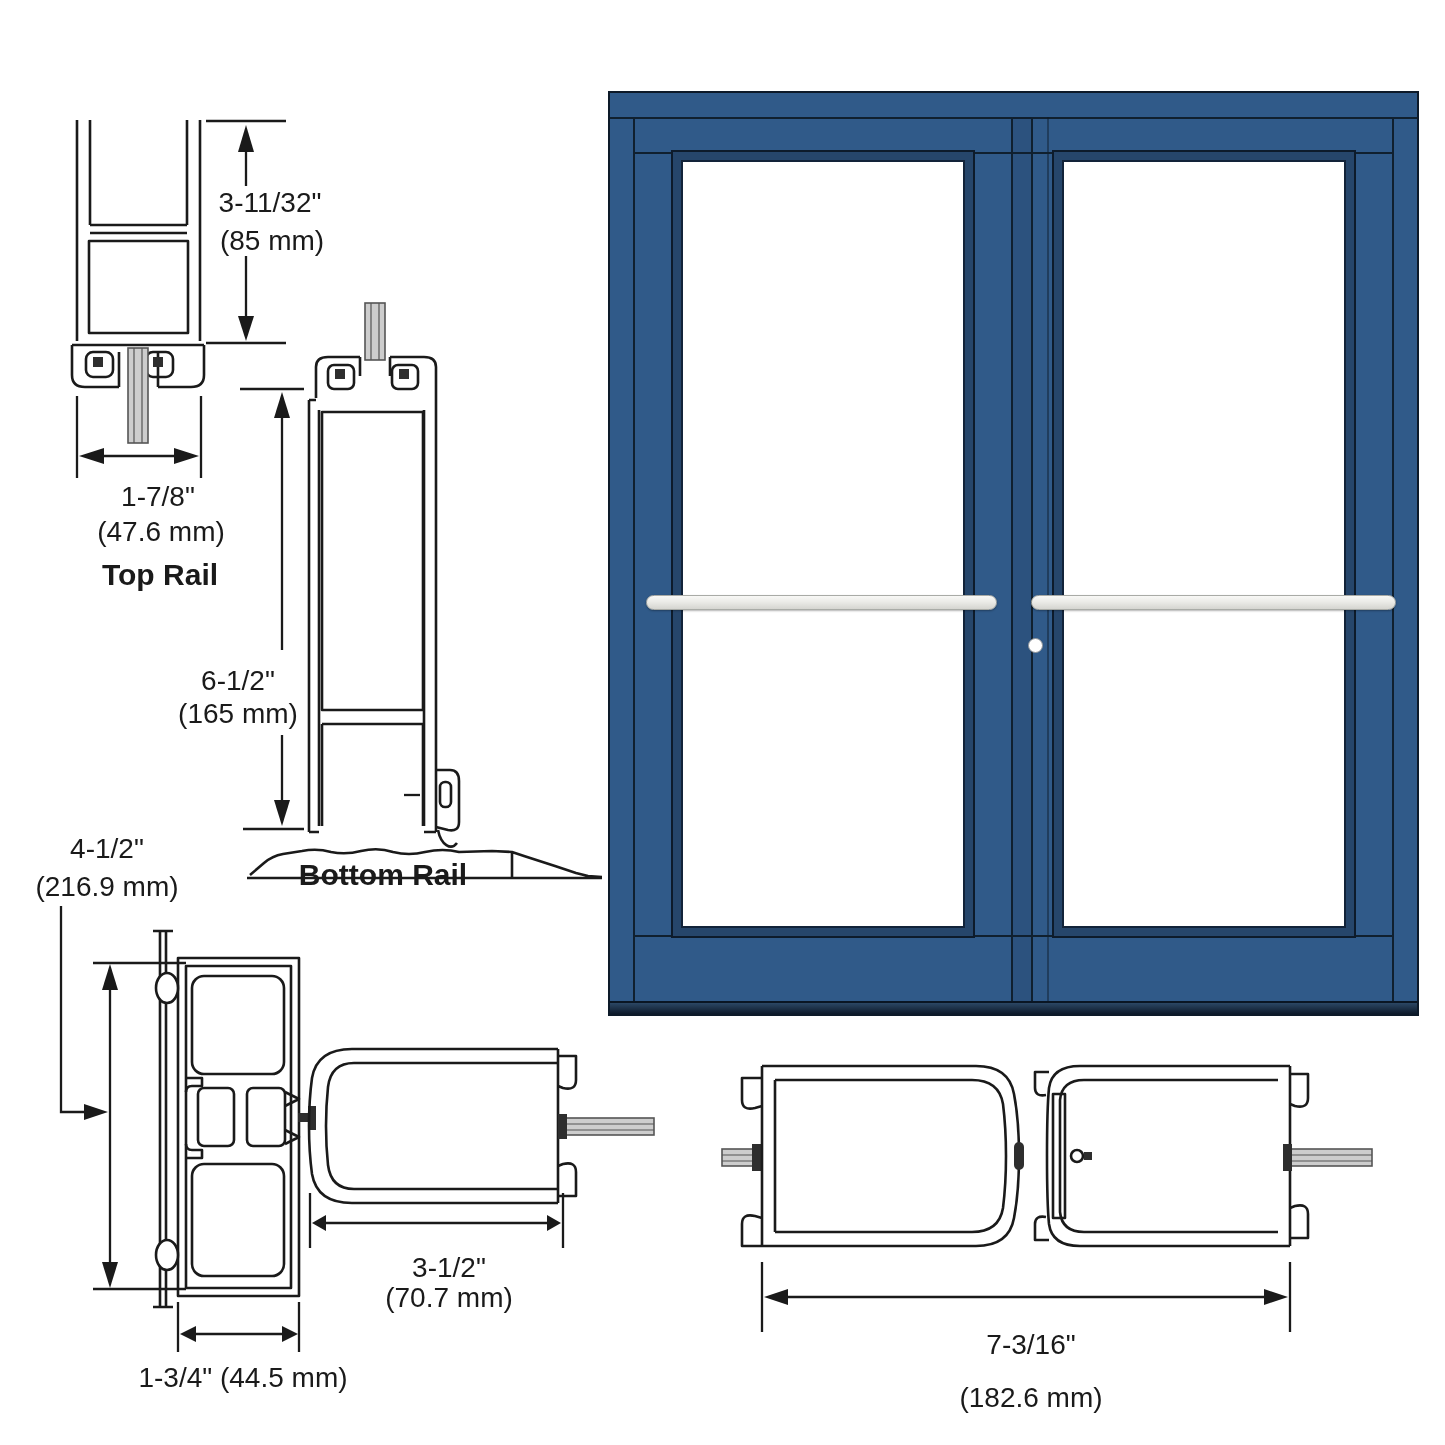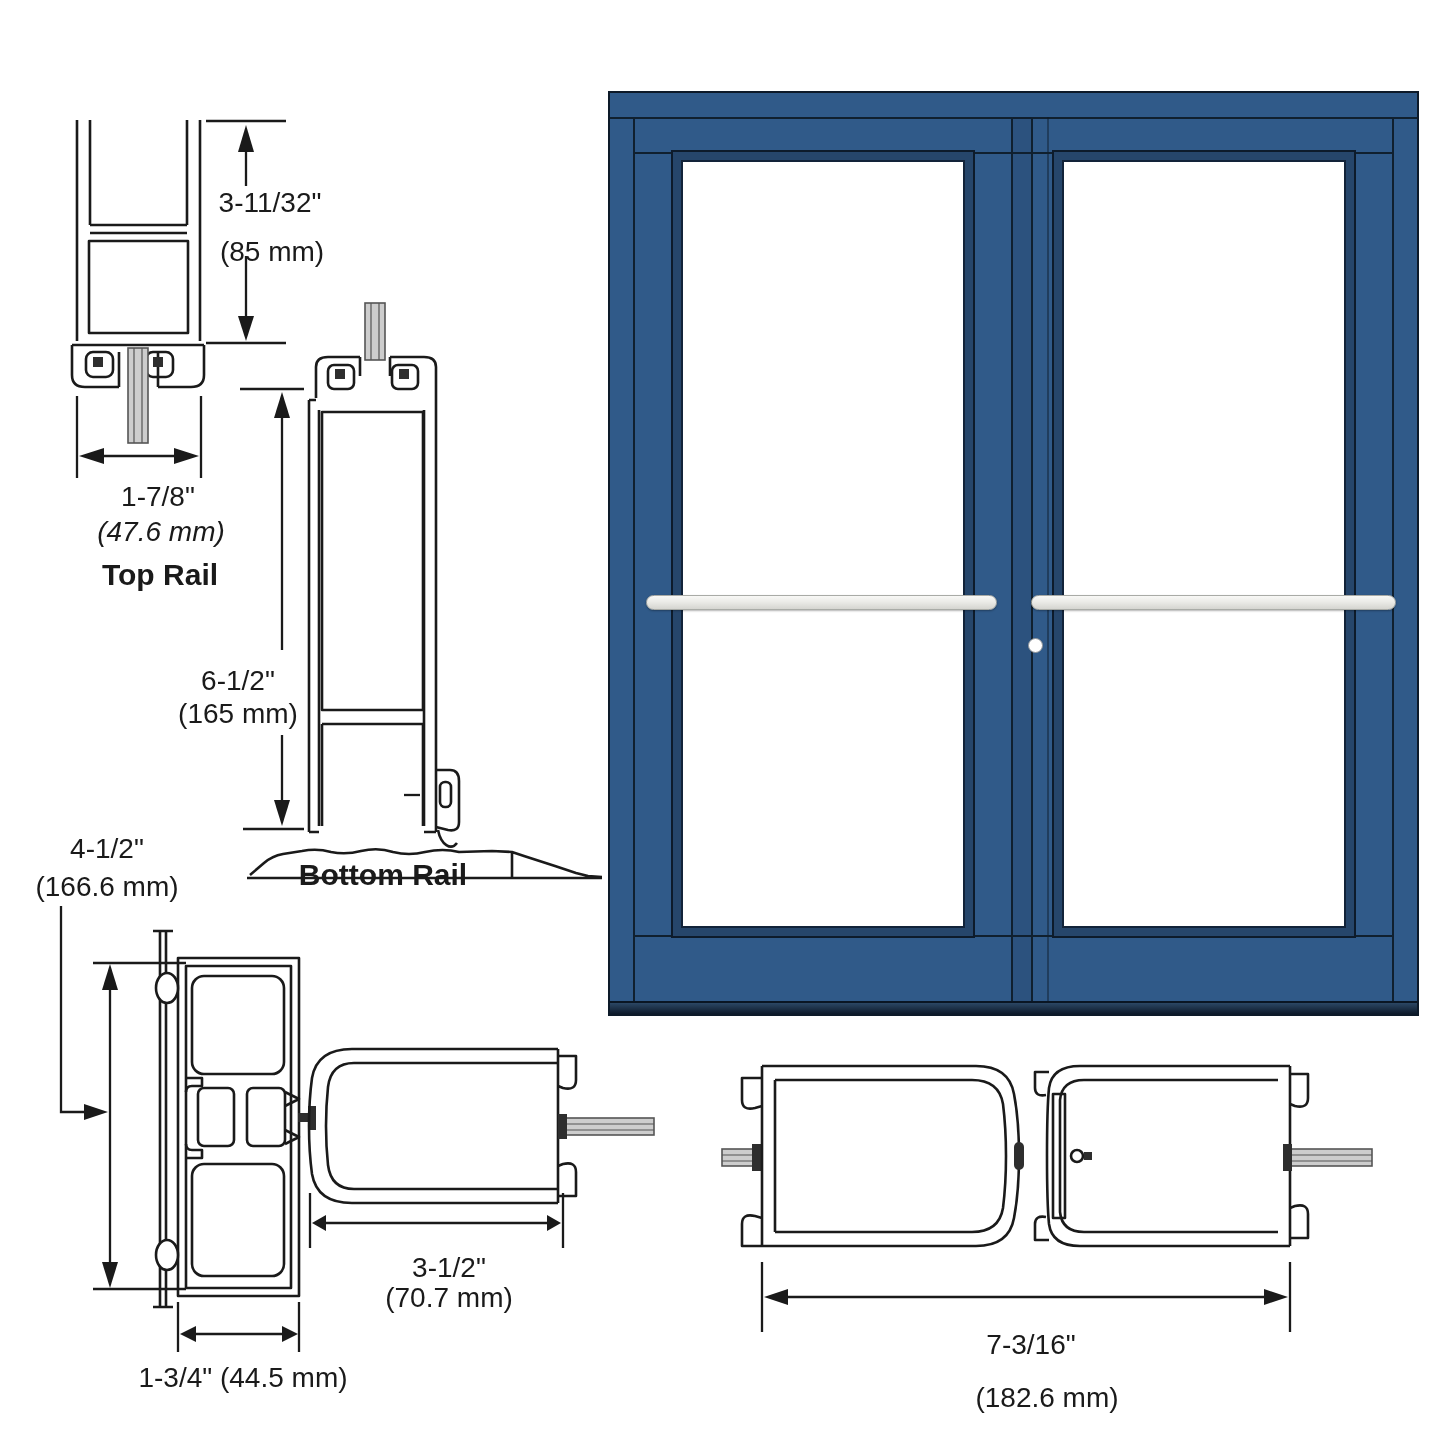--- a/index.html
+++ b/index.html
@@ -134,38 +134,38 @@
       <rect class="stem" x="1290" y="1149" width="82" height="17"></rect>
       <path class="sline" d="M1290,1155 H1372 M1290,1161 H1372"></path>
       <rect class="dark" x="1283" y="1144" width="9" height="27"></rect>
       <path class="dim" d="M762,1262 V1332 M1290,1262 V1332 M774,1297 H1278"></path>
       <polygon class="ah" points="788,1289 788,1305 764,1297"></polygon>
       <polygon class="ah" points="1264,1289 1264,1305 1288,1297"></polygon>
     </g>
   </svg>
 
   <div class="lbl" style="left:270px;top:203px;">3-11/32"</div>
-  <div class="lbl" style="left:272px;top:252px;">(85 mm)</div>
+  <div class="lbl" style="left:272px;top:241px;">(85 mm)</div>
   <div class="lbl" style="left:158px;top:497px;">1-7/8"</div>
-  <div class="lbl" style="left:161px;top:532px;font-style:italic;">(47.6 mm)</div>
+  <div class="lbl" style="left:161px;top:532px;">(47.6 mm)</div>
   <div class="lbl ttl" style="left:160px;top:575px;">Top Rail</div>
 
   <div class="lbl" style="left:238px;top:681px;">6-1/2"</div>
   <div class="lbl" style="left:238px;top:714px;">(165 mm)</div>
   <div class="lbl ttl" style="left:383px;top:875px;">Bottom Rail</div>
 
   <div class="lbl" style="left:107px;top:849px;">4-1/2"</div>
-  <div class="lbl" style="left:107px;top:887px;">(166.6 mm)</div>
+  <div class="lbl" style="left:107px;top:887px;">(216.9 mm)</div>
   <div class="lbl" style="left:243px;top:1378px;">1-3/4" (44.5 mm)</div>
 
   <div class="lbl" style="left:449px;top:1268px;">3-1/2"</div>
   <div class="lbl" style="left:449px;top:1298px;">(70.7 mm)</div>
 
   <div class="lbl" style="left:1031px;top:1345px;">7-3/16"</div>
-  <div class="lbl" style="left:1031px;top:1398px;margin-left:16px;">(182.6 mm)</div>
+  <div class="lbl" style="left:1031px;top:1398px;">(182.6 mm)</div>
 
   <div id="door">
 
     <div class="seamH" style="left:0;top:24px;width:807px;"></div>
     <div class="seamV" style="left:23px;top:24px;height:884px;"></div>
     <div class="seamV" style="left:782px;top:24px;height:884px;"></div>
 
     <div class="shade" style="left:401px;top:24px;width:21px;height:884px;"></div>
     <div class="seamV" style="left:401px;top:24px;height:884px;"></div>
     <div class="seamV" style="left:421px;top:24px;height:884px;"></div>

